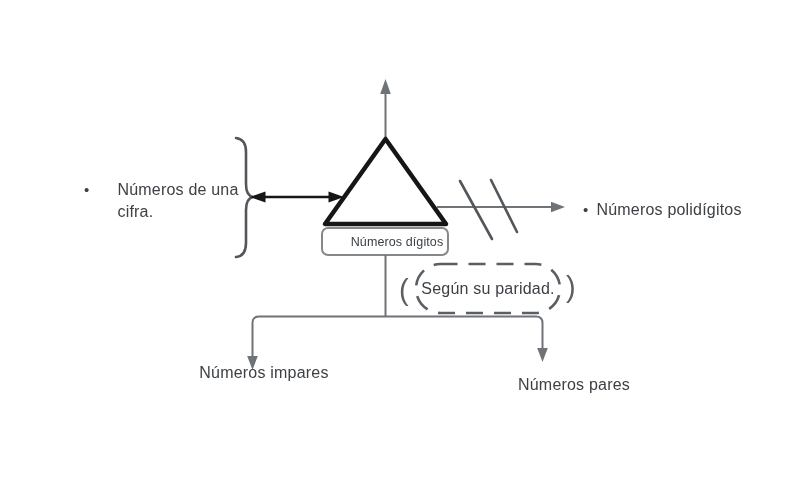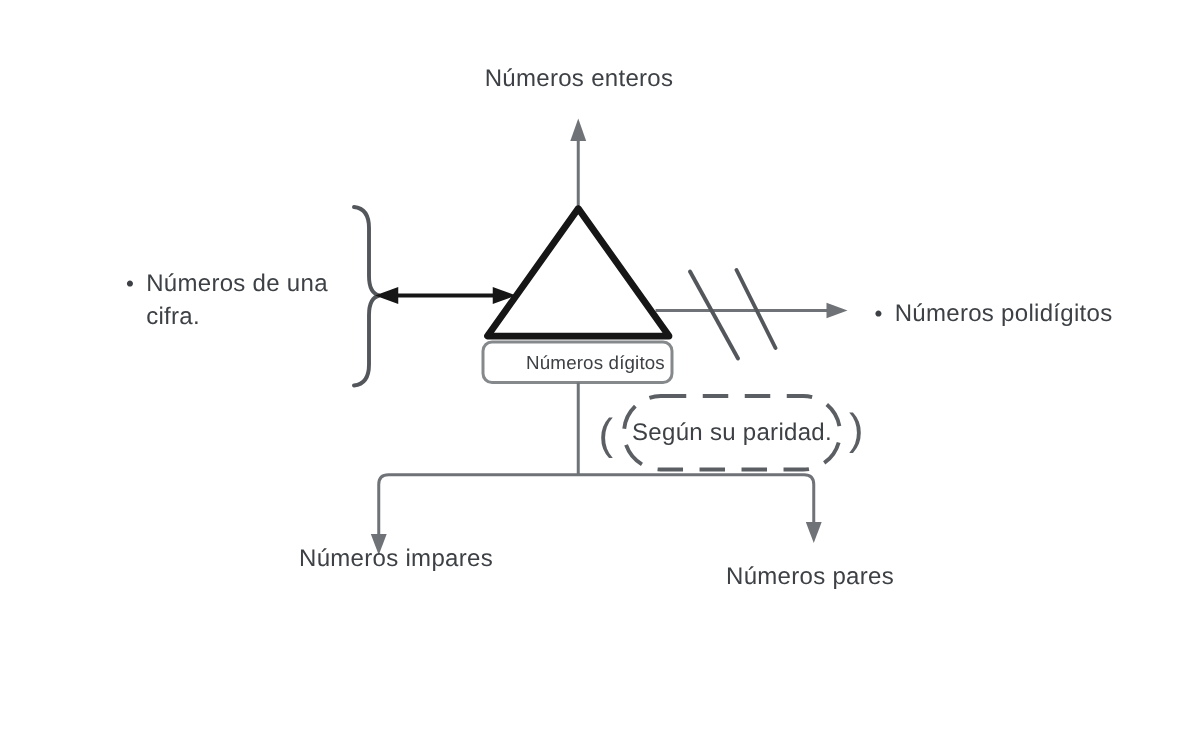--- a/index.html
+++ b/index.html
@@ -8,29 +8,29 @@
     font-family:"Liberation Sans", sans-serif;color:var(--text,#3d4145);
   }
   .svg-layer{position:absolute;left:0;top:0;width:800px;height:487px;}
   .label{position:absolute;font-size:16px;line-height:22px;letter-spacing:.2px;white-space:nowrap;}
   .centered{text-align:center;}
   .bullet-item{display:flex;gap:8px;align-items:flex-start;}
   .bullet-glyph{font-size:15px;line-height:22px;}
   .wrap{white-space:normal;}
   .top-label{left:286px;top:42px;width:200px;}
   .left-item{left:84px;top:179px;width:160px;}
-  .left-item .txt{width:136px;}
+  .left-item .txt{width:136px;margin-left:20px;}
   .right-item{left:583px;top:199px;}
   .box-label{left:322px;top:228px;width:150px;height:27px;display:flex;align-items:center;justify-content:center;font-size:12.5px;letter-spacing:.1px;}
   .parity-label{left:413px;top:278px;width:150px;font-size:16px;}
   .paren{position:absolute;font-size:29px;line-height:29px;color:var(--pill,#5b5f63);font-weight:400;}
   .paren-open{left:399px;top:276px;}
   .paren-close{left:566px;top:273px;}
   .bl-label{left:164px;top:362px;width:200px;}
-  .br-label{left:440px;top:374px;width:200px;}
+  .br-label{left:474px;top:374px;width:200px;}
 
   .stroke-thin{stroke:var(--line,#6f7377);stroke-width:2;fill:none;}
   .fill-thin{fill:var(--line,#6f7377);}
   .stroke-dark{stroke:var(--mid,#53575b);stroke-width:2.6;fill:none;stroke-linecap:round;}
   .stroke-black{stroke:var(--ink,#161616);stroke-width:2.6;fill:none;}
   .fill-black{fill:var(--ink,#161616);}
   .triangle{fill:#ffffff;stroke:var(--ink,#161616);stroke-width:4.5;stroke-linejoin:round;}
   .digitbox{fill:#ffffff;stroke:var(--box,#85898c);stroke-width:2;}
   .pill{stroke:var(--pill,#5b5f63);stroke-width:2.6;fill:none;stroke-dasharray:17 11;}
 </style>
@@ -70,21 +70,20 @@
     <g>
       <line class="stroke-thin" x1="385.5" y1="255" x2="385.5" y2="316.5"></line>
       <path class="stroke-thin" d="M252.5,357 L252.5,323 Q252.5,316.5 259,316.5 L536,316.5 Q542.5,316.5 542.5,323 L542.5,349"></path>
       <polygon class="fill-thin" points="252.5,370 247.2,356 257.8,356"></polygon>
       <polygon class="fill-thin" points="542.5,362 537.2,348 547.8,348"></polygon>
     </g>
 
     <rect class="pill" x="416" y="264" width="144" height="49" rx="24.5"></rect>
   </svg>
 
-  <div class="label top-label centered">Números enteros</div>
 
   <div class="label left-item bullet-item">
     <span class="bullet-glyph">•</span>
     <span class="txt wrap">Números de una cifra.</span>
   </div>
 
   <div class="label right-item bullet-item">
     <span class="bullet-glyph">•</span>
     <span class="txt">Números polidígitos</span>
   </div>

